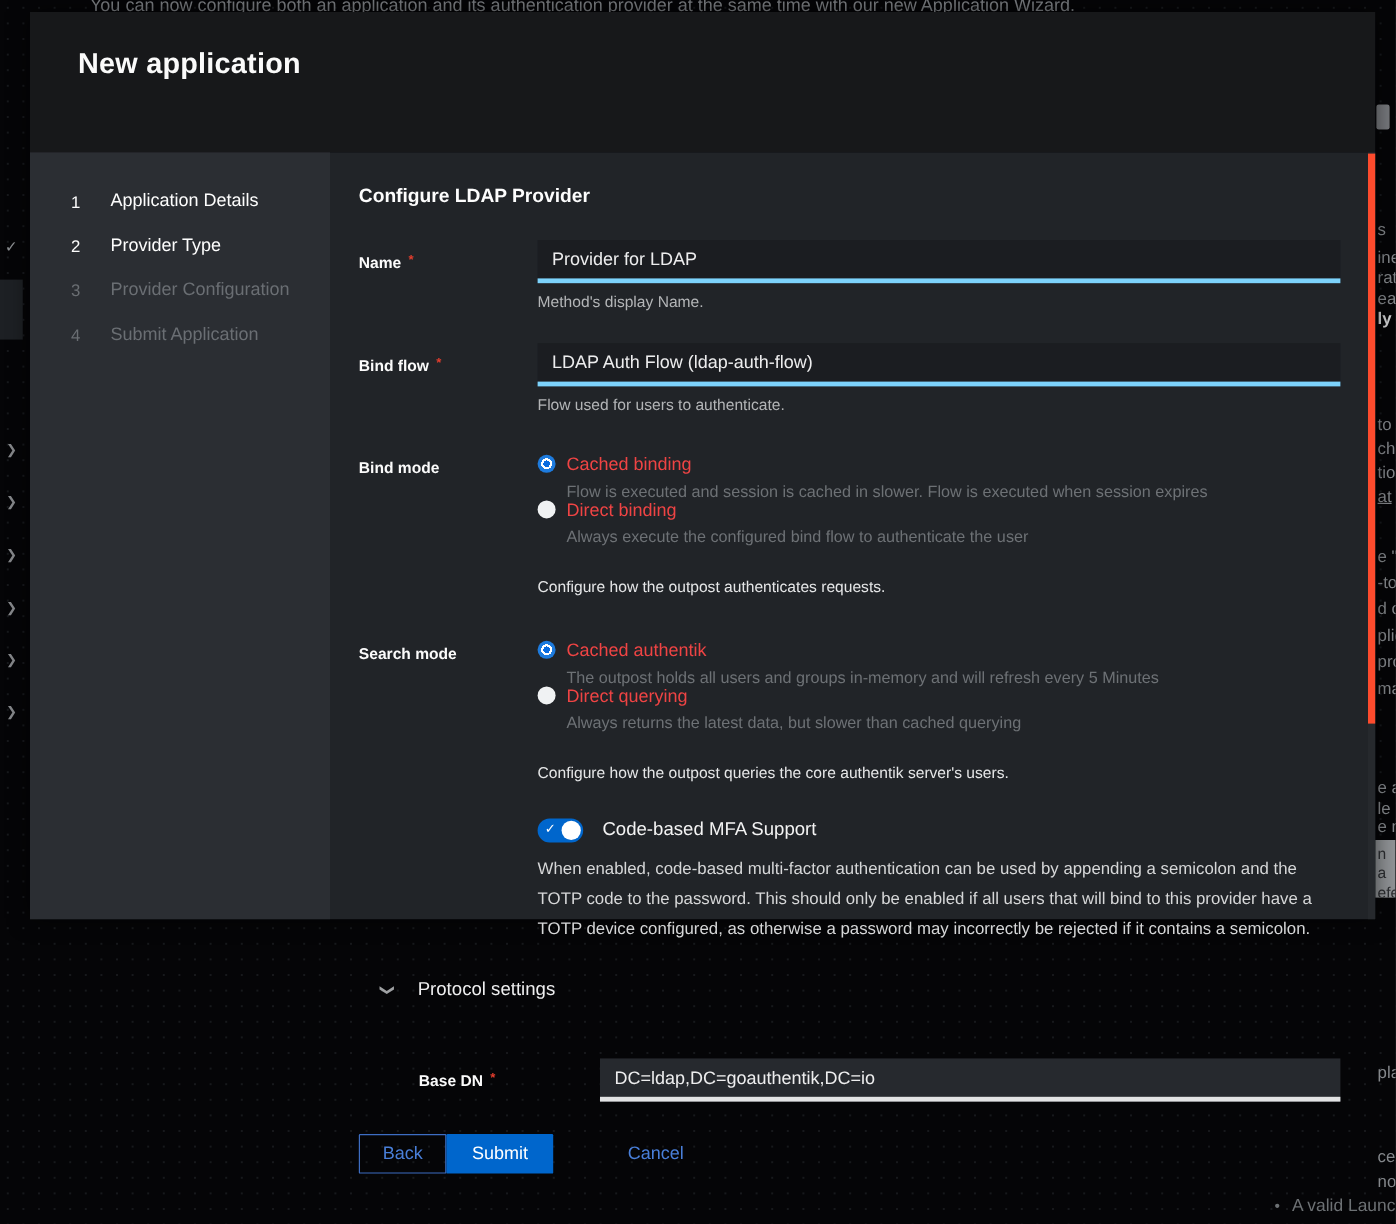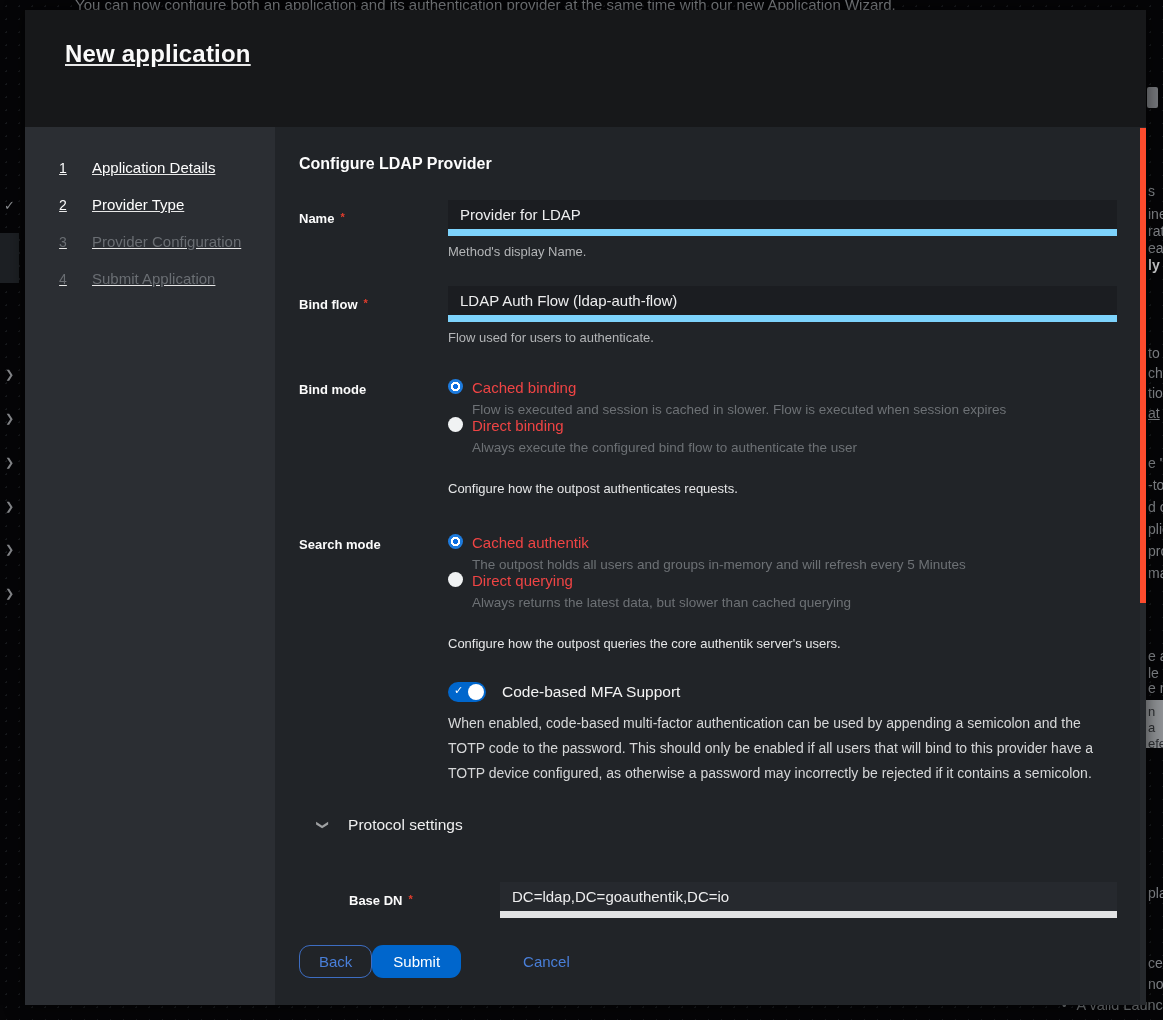--- a/index.html
+++ b/index.html
@@ -34,24 +34,23 @@
     font-size:13px; color:#2c2e31; line-height:16px; padding:4px 0 0 2px;
   }
   .bullet-line{
     position:absolute; left:1062px; top:997px; z-index:1;
     font-size:14.5px; color:#6d7174; white-space:nowrap;
   }
   .bullet-line .dot{ margin-right:10px; font-size:13px; }
 
   
   .modal{
-    position:absolute; left:25px; top:10px; width:1121px; height:995px;
+    position:absolute; left:25px; top:10px; width:1121px; height:756px;
     display:flex; flex-direction:column; z-index:2;
     box-shadow:0 0 18px rgba(0,0,0,.6);
-    text-decoration:underline;
   }
   .modal-header{ height:117px; background:#17181a; padding:30px 0 0 40px; }
   .modal-title{ font-size:24px; font-weight:700; color:#fafafa; letter-spacing:.2px; }
   .modal-subtitle{ margin-top:15px; font-size:14px; color:#d2d3d4; }
 
   .modal-body{ flex:1; display:flex; position:relative; background:#212428; }
 
   
   .steps{ width:250px; background:#2b2e33; padding-top:22px; flex:none; }
   .step{ display:flex; align-items:center; gap:24px; padding:10px 0 10px 33px;
@@ -66,21 +65,21 @@
   .row{ position:absolute; left:24px; right:29px; display:flex; }
   .lbl{ width:149px; flex:none; font-size:13px; font-weight:700; color:#fbfbfb; }
   .lbl .req{ color:#e23d2d; font-size:11px; margin-left:6px; vertical-align:top; }
   .fld{ flex:1; min-width:0; }
 
   .row-name{ top:73px; }  .row-bindflow{ top:159px; }
   .row-name .lbl, .row-bindflow .lbl{ padding-top:11px; }
 
   .txt-input{
     width:100%; height:36px; background:#1b1d21; border:none;
-    border-bottom:7px solid #7dd3fc; color:#ededee; font-size:15px;
+    border-bottom:4px solid #7dd3fc; color:#ededee; font-size:15px;
     padding:0 12px; font-family:"Liberation Sans", sans-serif; outline:none;
   }
   .fld-help{ margin-top:8px; font-size:13px; color:#b3b5b7; }
 
   .row-bindmode{ top:252px; } .row-searchmode{ top:407px; }
   .row-bindmode .lbl, .row-searchmode .lbl{ padding-top:3px; }
 
   .radio-line{ display:flex; align-items:flex-start; gap:9px; font-size:15px; color:#ef4444; cursor:pointer; }
   .radio{ width:15px; height:15px; border-radius:50%; flex:none; }
   .radio.on{ background:radial-gradient(circle, #0a6ce0 0 2.8px, #ffffff 2.8px 4.6px, #1d7bde 4.6px); }
@@ -97,21 +96,21 @@
 
   .protocol-header{ position:absolute; top:689px; left:43px; display:flex; align-items:center; gap:20px;
                     font-size:15.5px; color:#eeeeef; cursor:pointer; }
   .chev-down{ display:inline-block; transform:rotate(90deg); font-size:12px; color:#9fa1a3; }
 
   .row-basedn{ top:755px; left:74px; }
   .row-basedn .lbl{ width:151px; padding-top:11px; }
   .row-basedn .txt-input{ background:#26292e; border-bottom-color:#e2e3e4; }
 
   .footer{ position:absolute; left:24px; top:818px; display:flex; align-items:center; }
-  .btn{ font-family:"Liberation Sans", sans-serif; font-size:15px; cursor:pointer; border-radius:11px; }
+  .btn{ font-family:"Liberation Sans", sans-serif; font-size:15px; cursor:pointer; border-radius:1px; }
   .btn-back{ background:transparent; border:1px solid #3d6dc2; color:#497fd9; padding:7px 19px; }
   .btn-submit{ background:#0066cc; border:none; color:#fff; padding:8px 21px; }
   .btn-cancel{ background:none; border:none; color:#497fd9; padding:8px 4px; margin-left:58px; }
 
   
   .scroll-track{ position:absolute; right:0; top:0; bottom:0; width:6px; background:#26292d; }
   .scroll-thumb{ position:absolute; top:1px; left:0; width:6px; height:475px; background:#fd4b2d; cursor:grab; }
 </style>
 </head>
 <body>

